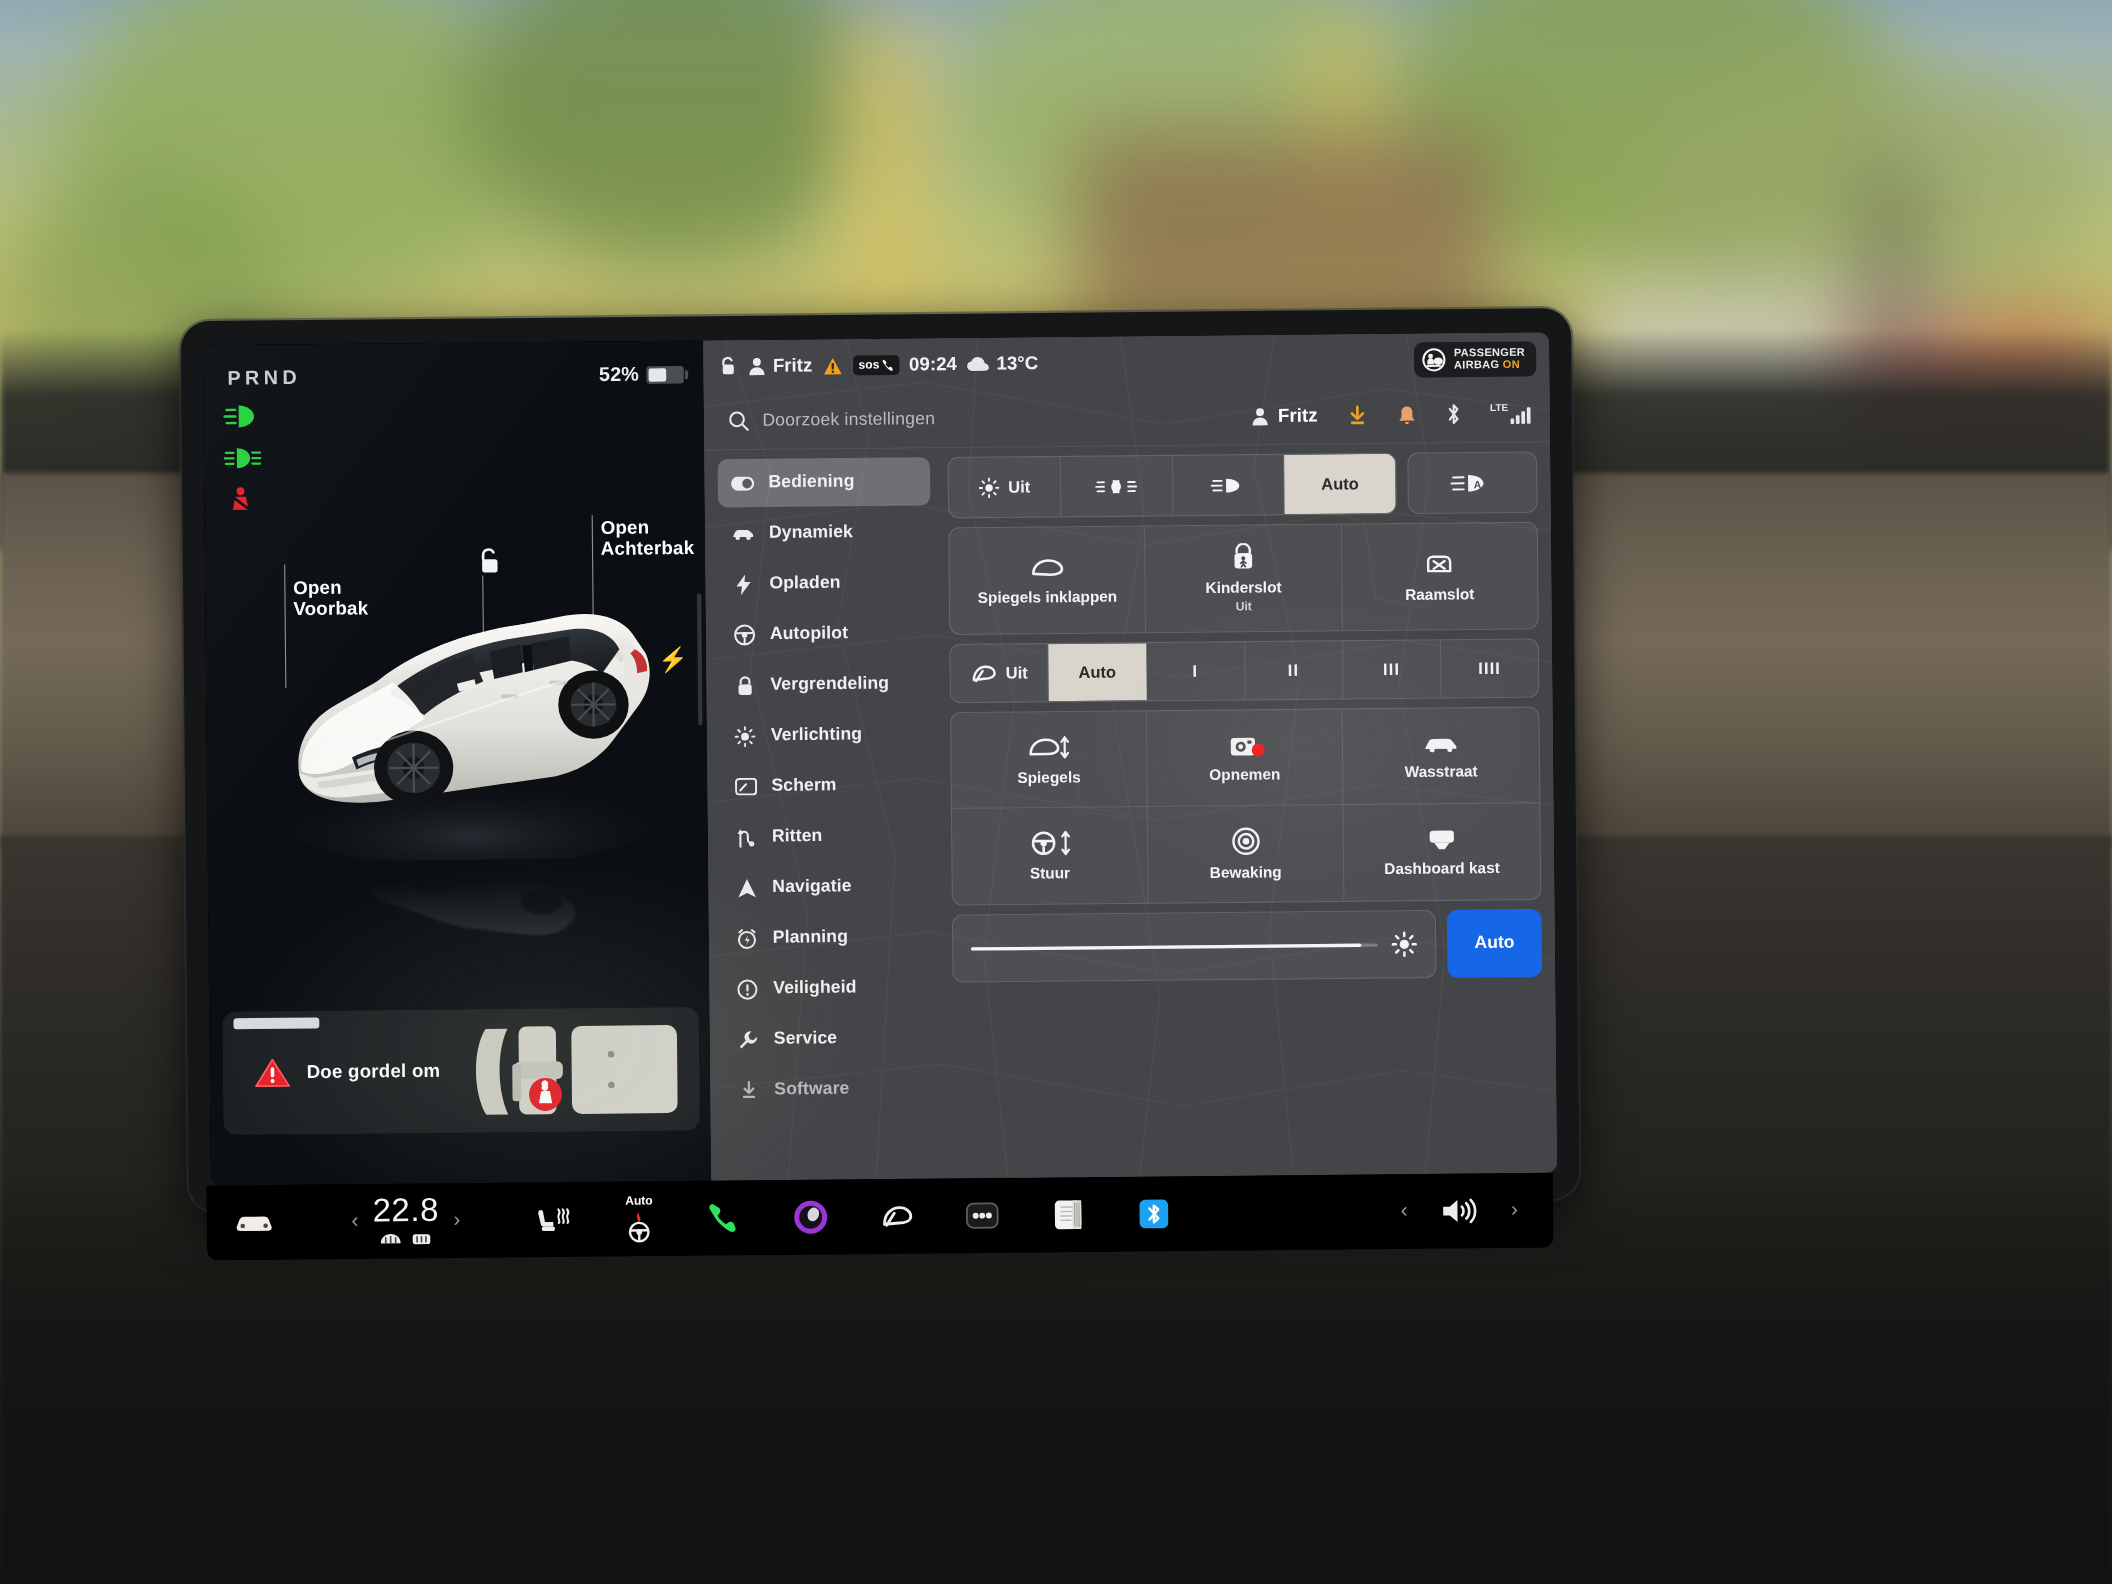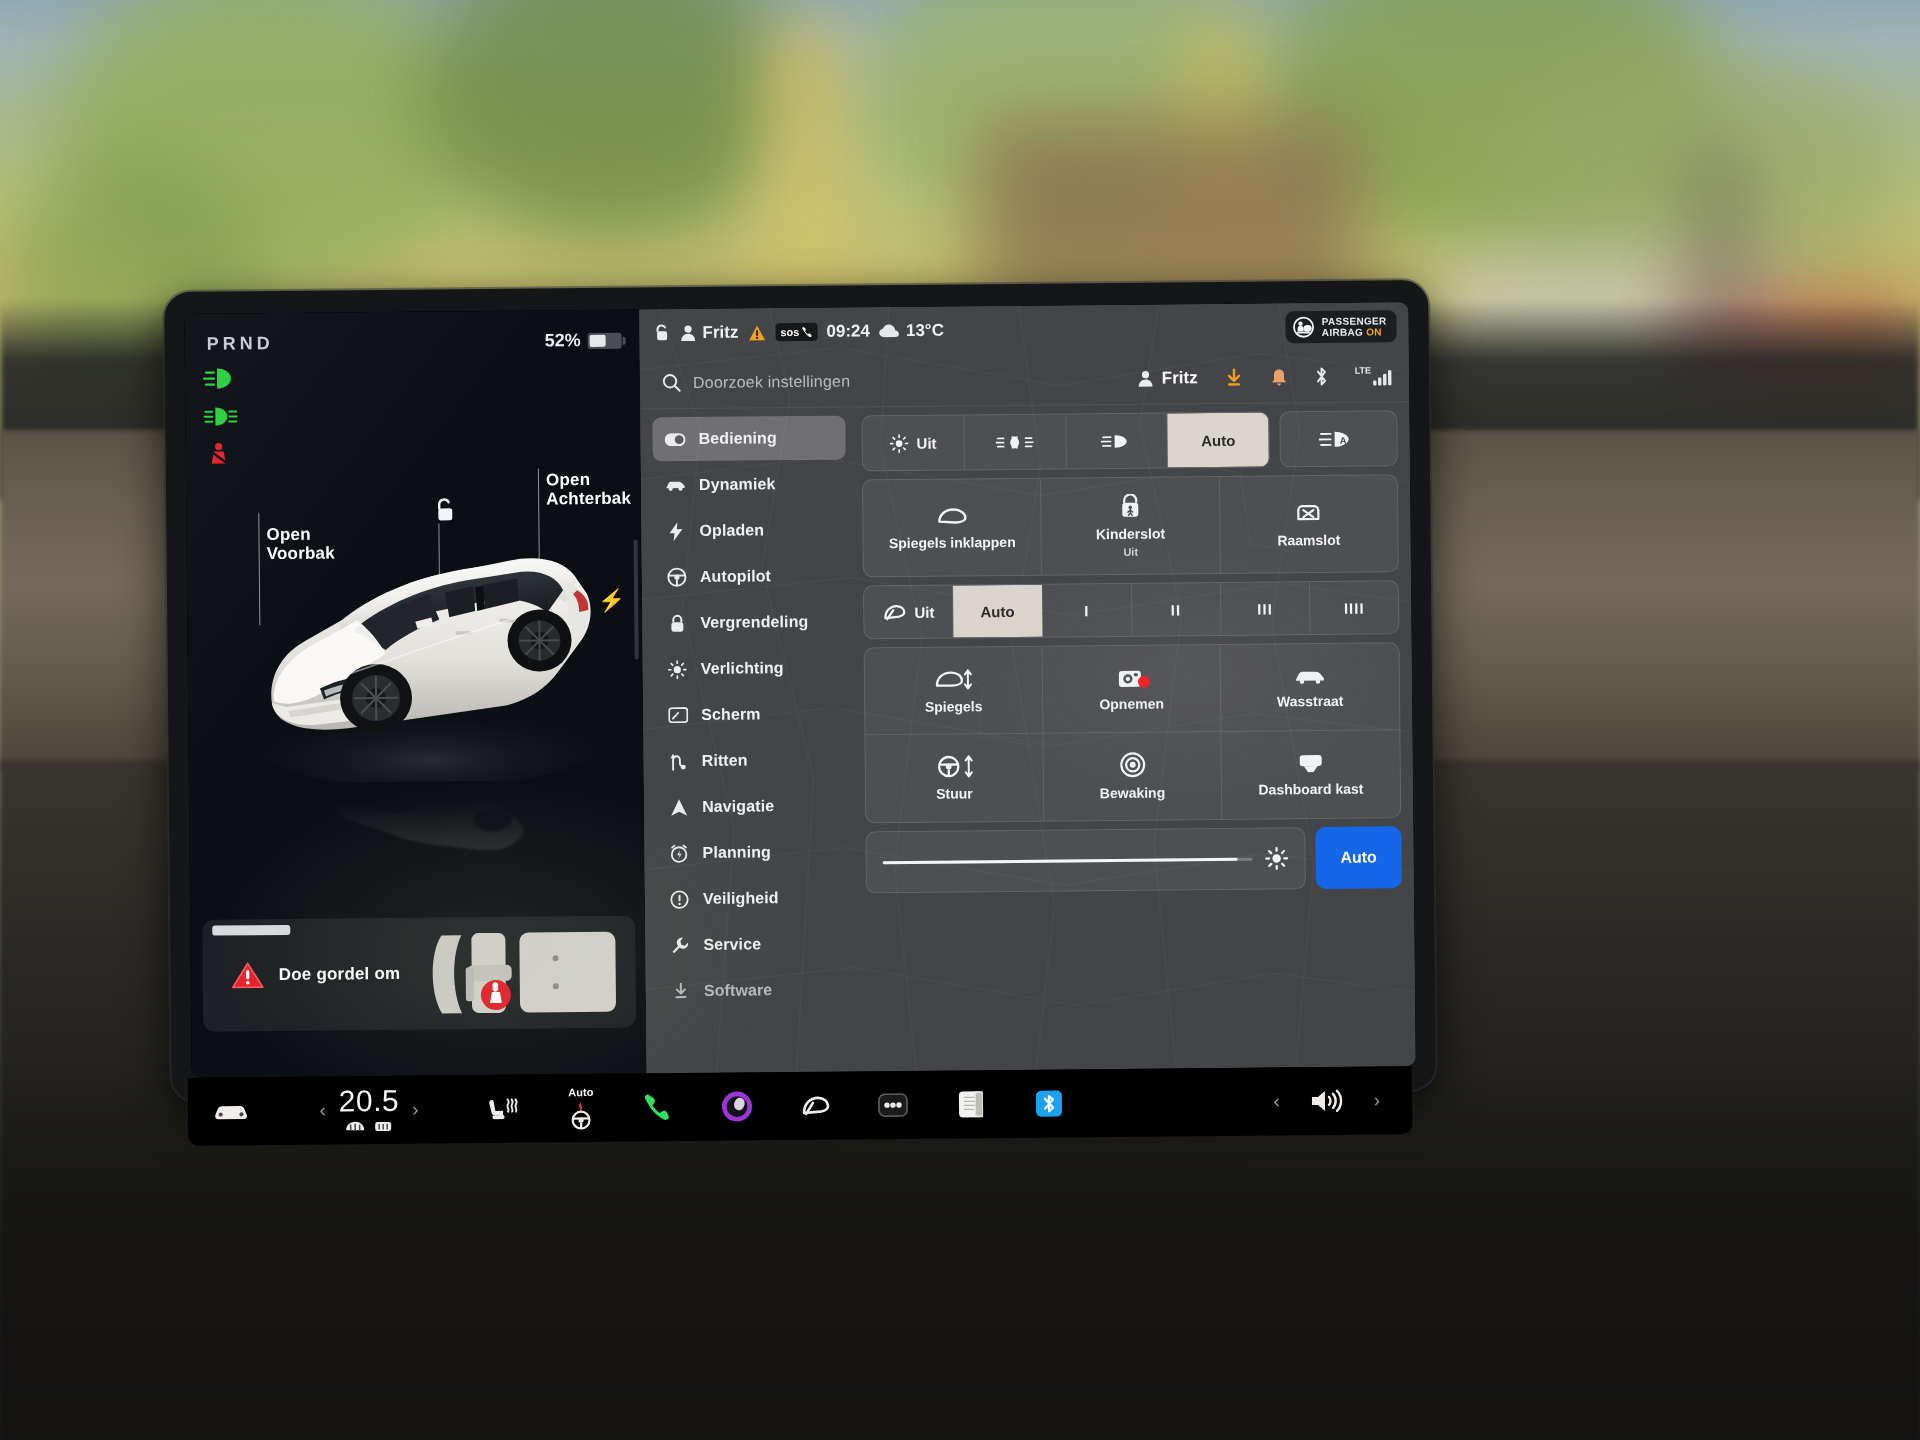--- a/index.html
+++ b/index.html
@@ -945,21 +945,21 @@
     <svg width="38" height="24" viewBox="0 0 38 24">
       <path d="M3 16.4 L5.6 9.6 C6.4 7.6 8 6.6 10.2 6.6 L27.8 6.6 C30 6.6 31.6 7.6 32.4 9.6 L35 16.4 C35 18.6 33.6 19.6 31.6 19.6 L6.4 19.6 C4.4 19.6 3 18.6 3 16.4 Z" fill="#f0ecea"></path>
       <circle cx="8.6" cy="15" r="2.1" fill="#4a4644"></circle>
         <circle cx="29.4" cy="15" r="2.1" fill="#4a4644"></circle>
     </svg>
   </div>
 
   <div id="temp-block">
     <span class="chev">‹</span>
     <div id="temp-val-wrap">
-      <span id="temp-val">20.5</span>
+      <span id="temp-val">22.8</span>
       <div id="defrost-row">
         <svg width="22" height="15" viewBox="0 0 22 15">
           <path d="M2 11 C2 6 6 2.6 11 2.6 C16 2.6 20 6 20 11 Z" fill="#f0ecea"></path>
           <g stroke="#4a4644" stroke-width="1.5" stroke-linecap="round">
               <line x1="6.5" y1="6" x2="6.5" y2="11"></line>
               <line x1="11" y1="5" x2="11" y2="11"></line>
               <line x1="15.5" y1="6" x2="15.5" y2="11"></line>
             </g>
         </svg>
         <svg width="20" height="15" viewBox="0 0 20 15">

